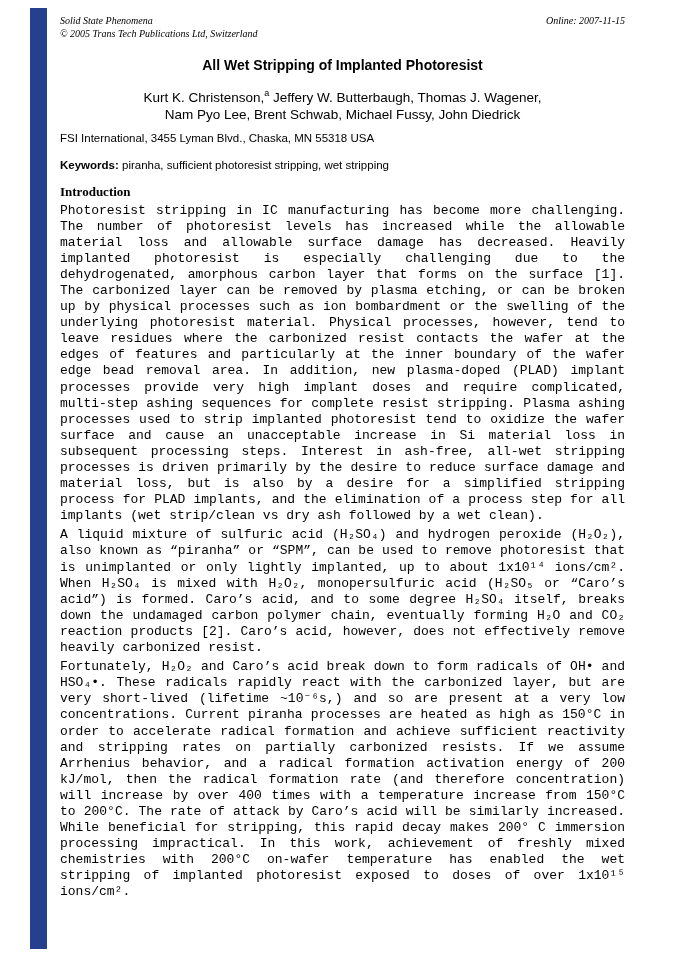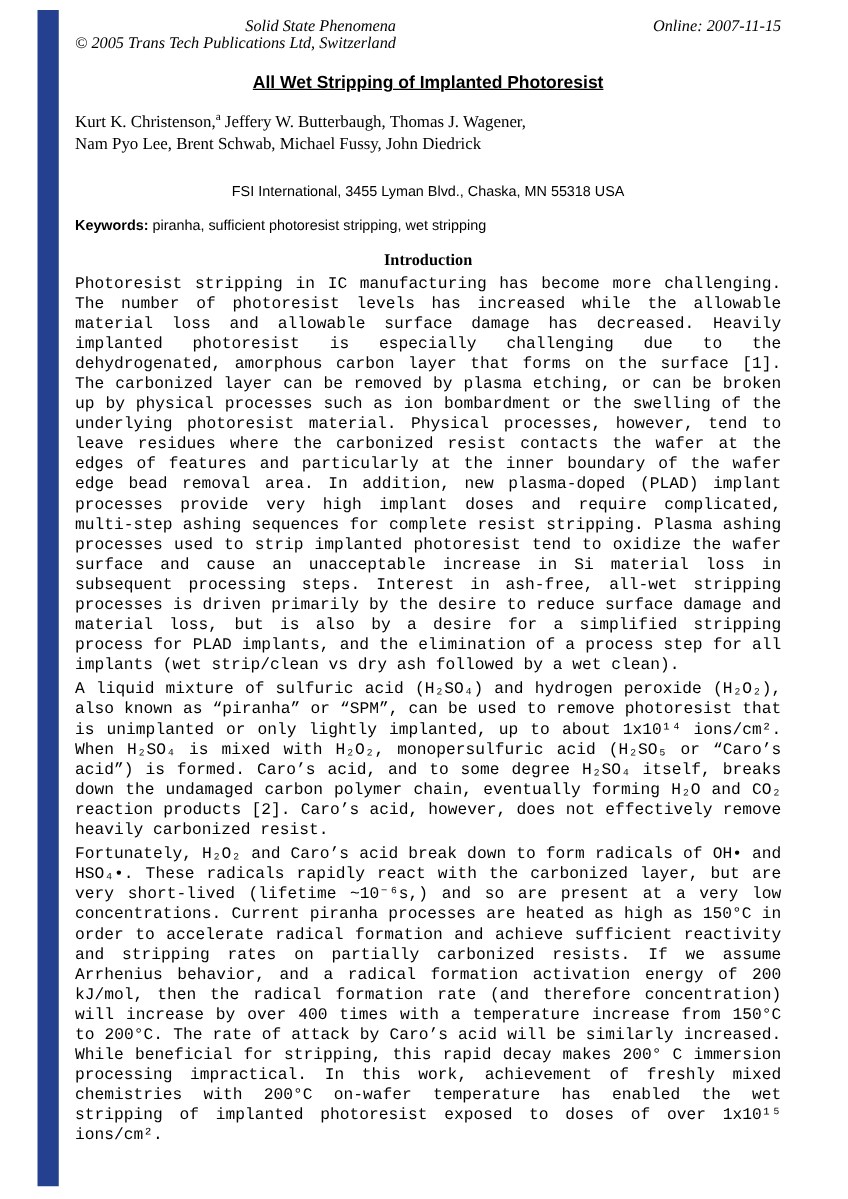--- a/index.html
+++ b/index.html
@@ -28,46 +28,43 @@
     position: absolute;
     left: 60px;
     top: 14px;
     width: 565px;
   }
   .journal-header {
     display: flex;
     justify-content: space-between;
     align-items: flex-start;
     font-style: italic;
-    font-size: 13px;
+    font-size: 10px;
     line-height: 13px;
-    text-align: right;
   }
   .paper-title {
     font-family: "Liberation Sans", "DejaVu Sans", sans-serif;
     font-size: 14px;
     font-weight: bold;
     text-align: center;
     margin: 17px 0 12px 0;
-    text-decoration: underline;
   }
   .authors {
-    font-family: Liberation Serif, serif;
+    font-family: Liberation Sans, sans-serif;
     font-size: 13.5px;
     line-height: 17px;
-    text-align: left;
+    text-align: center;
   }
   .authors sup {
     font-size: 9px;
   }
   .affiliation {
     font-family: "Liberation Sans", "DejaVu Sans", sans-serif;
     font-size: 11.5px;
-    text-align: center;
-    margin-top: 25px;
+    margin-top: 9px;
   }
   .email-line {
     font-family: "Liberation Sans", "DejaVu Sans", sans-serif;
     font-size: 11px;
     text-align: center;
     margin-top: 1px;
   }
   .email-line sup {
     font-size: 8px;
   }
@@ -78,21 +75,20 @@
     text-align: left;
   }
   .kw-label {
     font-weight: bold;
   }
   .section-heading {
     font-family: "Liberation Serif", "DejaVu Serif", serif;
     font-size: 13px;
     font-weight: bold;
     margin: 13px 0 3px 0;
-    text-align: center;
   }
   .body-paragraph {
     font-family: Liberation Mono, monospace;
     font-size: 13px;
     line-height: 16.1px;
     text-align: justify;
     margin: 0 0 3px 0;
   }
 </style>
 </head>

